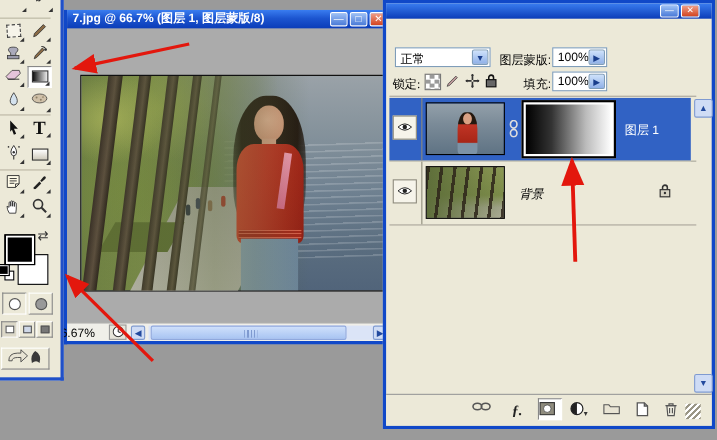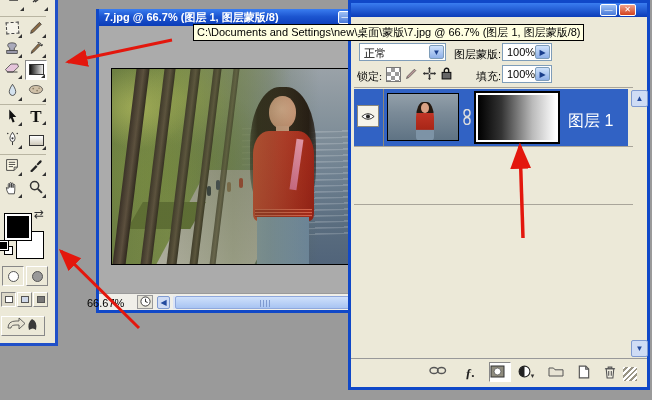--- a/index.html
+++ b/index.html
@@ -3,21 +3,21 @@
 <meta charset="utf-8">
 <style>
   * { margin:0; padding:0; box-sizing:border-box; }
   html,body { width:652px; height:400px; overflow:hidden; }
   body { font-family:"Liberation Sans","DejaVu Sans",sans-serif; font-size:11px; }
   #screen { position:relative; width:652px; height:400px; background:#9a9a9a; overflow:hidden; }
   .abs { position:absolute; }
 
   
   #doc-window { left:58px; top:9px; width:300px; height:304px; background:#b9b6ad;
-    border:3px solid #1048c8; border-top:none; z-index:1;margin-left:38px; }
+    border:3px solid #1048c8; border-top:none; z-index:1; }
   #doc-titlebar { left:0; top:0; width:100%; height:17px;
     background:linear-gradient(180deg,#3a7df0 0%,#1c55d0 45%,#0b3cb8 100%);
     color:#fff; font-weight:bold; font-size:11px; line-height:17px; padding-left:5px;
     white-space:nowrap; overflow:hidden; }
   .cap-btn { top:2px; width:16px; height:13px; border-radius:2px; border:1px solid #fff;
     background:linear-gradient(180deg,#9ec1f5,#4a7ad8); color:#fff; font-size:9px;
     line-height:11px; text-align:center; }
   .cap-btn.close { background:linear-gradient(180deg,#f0a089,#d2421e); }
   #doc-canvas { left:0; top:17px; width:294px; height:267px; background:#ababab; overflow:hidden; }
   #doc-status { left:0; top:284px; width:294px; height:17px; background:#f0efe9;
@@ -120,21 +120,21 @@
     background:linear-gradient(180deg,#24180f 0%,#24180f 28%,#c03425 30%,#a82617 72%,#7d93a6 75%); }
   #thumb1-face { position:absolute; left:47%; top:20%; width:11%; height:22%; border-radius:50%; background:#d9a184; }
   #thumb2 { background:
       repeating-linear-gradient(97deg, rgba(45,36,25,.85) 0 3px, rgba(45,36,25,0) 3px 12px),
       linear-gradient(90deg,#5e6e3a 0%,#87955033 100%),
       linear-gradient(180deg,#8d9a55 0%,#7a8a48 55%,#a9a89b 80%,#b5b2a6 100%); }
   #mask-link { left:108px; top:20px; width:12px; height:16px; }
   #mask-thumb-frame { left:120px; top:2px; width:86px; height:53px; border:2px solid #000;
     background:#fff; padding:2px; }
   #mask-thumb { width:100%; height:100%; background:linear-gradient(90deg,#000 0%,#333 30%,#bbb 70%,#fff 100%); }
-  #layer1-name { left:214px; top:22px; color:#fff; font-size:16px; }
+  #layer1-name { left:214px; top:22px; color:#fff; font-size:11px; }
   #bg-name { left:118px; top:22px; color:#000; font-size:11px; font-style:italic; }
   #bg-lock { left:245px; top:20px; }
   
   .v-btn { left:280px; width:17px; height:17px; background:#cfdcf5; border:1px solid #7f9ad0;
     border-radius:2px; color:#234a9e; font-size:8px; text-align:center; line-height:15px; }
   
   #panel-bottom { left:0; top:355px; width:296px; height:29px; border-top:1px solid #999;
     background:#ece9d8; }
   .pb-ico { top:6px; width:18px; height:16px; text-align:center; }
   #pb-addmask { top:3px; width:22px; height:20px; background:#fff; border:1px solid;
@@ -410,20 +410,38 @@
             <ellipse cx="4" cy="10.5" rx="2.6" ry="3" fill="none" stroke="#ddd" stroke-width="1.3"></ellipse>
           </svg>
       </div>
       <div class="abs" id="mask-thumb-frame">
         <div id="mask-thumb"></div>
       </div>
       <div class="abs" id="layer1-name">图层 1</div>
     </div>
     <div class="abs row-sep" style="top:143px;"></div>
 
+    <div class="abs" id="layer-row-2">
+      <div class="abs eye-btn">
+        <svg width="14" height="9" viewBox="0 0 16 10">
+            <path d="M1 5 Q8 -1.5 15 5 Q8 11.5 1 5Z" fill="#fff" stroke="#222" stroke-width="1"></path>
+            <circle cx="8" cy="5" r="2.3" fill="#222"></circle>
+          </svg>
+      </div>
+      <div class="abs eye-col-sep"></div>
+      <div class="abs layer-thumb" id="thumb2"></div>
+      <div class="abs" id="bg-name">背景</div>
+      <div class="abs" id="bg-lock">
+        <svg width="11" height="13" viewBox="0 0 10 12">
+            <rect x="1" y="5" width="8" height="6" fill="#d8d4c4" stroke="#333"></rect>
+            <path d="M3 5 V3.2 a2 2 0 0 1 4 0 V5" fill="none" stroke="#333" stroke-width="1.3"></path>
+            <circle cx="5" cy="7.8" r="1" fill="#333"></circle>
+          </svg>
+      </div>
+    </div>
     <div class="abs row-sep" style="top:201px;"></div>
 
     <div class="abs v-btn" style="top:87px;">▲</div>
     <div class="abs v-btn" style="top:337px;">▼</div>
 
     <div class="abs" id="panel-bottom">
       <div class="abs pb-ico" style="left:78px;">
         <svg width="18" height="9" viewBox="0 0 18 8">
             <ellipse cx="5" cy="4" rx="4" ry="3" fill="none" stroke="#555" stroke-width="1.4"></ellipse>
             <ellipse cx="12.5" cy="4" rx="4" ry="3" fill="none" stroke="#555" stroke-width="1.4"></ellipse>
@@ -457,21 +475,20 @@
       <div class="abs pb-ico" style="left:250px;">
         <svg width="12" height="14" viewBox="0 0 11 13">
             <path d="M2 3.5 h7 L8.2 12 H2.8Z" fill="#efede0" stroke="#555"></path>
             <path d="M.8 3.5 h9.4 M3.8 3.5 V2 h3.4 v1.5 M4.3 5.5 v4.5 M6.7 5.5 v4.5" fill="none" stroke="#555"></path>
           </svg>
       </div>
       <div class="abs" id="panel-grip"></div>
     </div>
   </div>
 
-  <div class="abs" id="tooltip">C:\Documents and Settings\new\桌面\蒙版\7.jpg @ 66.7% (图层 1, 图层蒙版/8)</div>
 
   <svg class="abs" id="arrows" width="652" height="400">
     <defs>
       <marker id="ah" markerWidth="9" markerHeight="8" refX="6.5" refY="3" orient="auto">
         <path d="M0 0 L7.5 3 L0 6 Z" fill="#e3170d"></path>
       </marker>
     </defs>
     <line x1="172" y1="40" x2="68" y2="62" stroke="#e3170d" stroke-width="3" marker-end="url(#ah)"></line>
     <line x1="139" y1="328" x2="61" y2="251" stroke="#e3170d" stroke-width="3" marker-end="url(#ah)"></line>
     <line x1="523" y1="238" x2="520" y2="146" stroke="#e3170d" stroke-width="3.5" marker-end="url(#ah)"></line>

